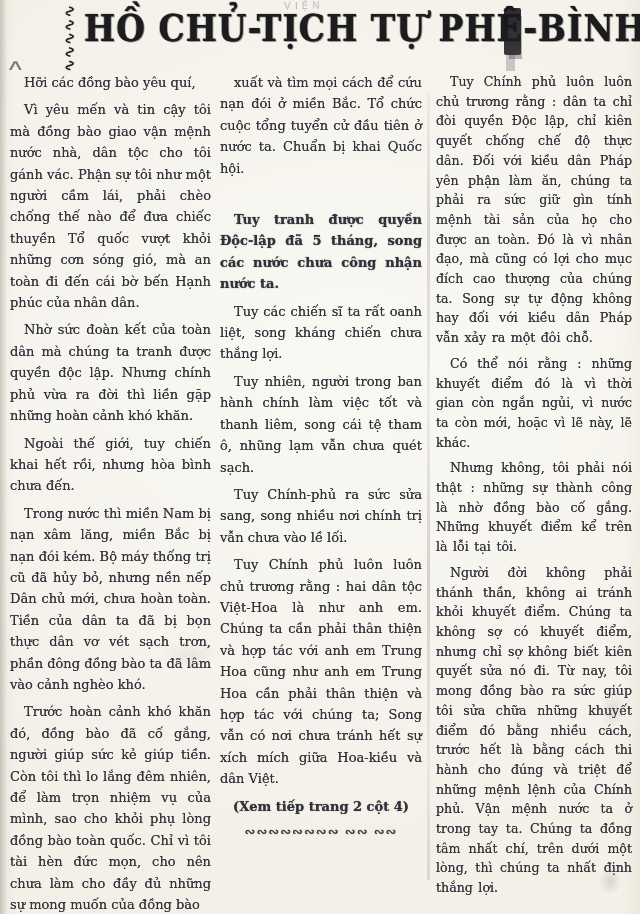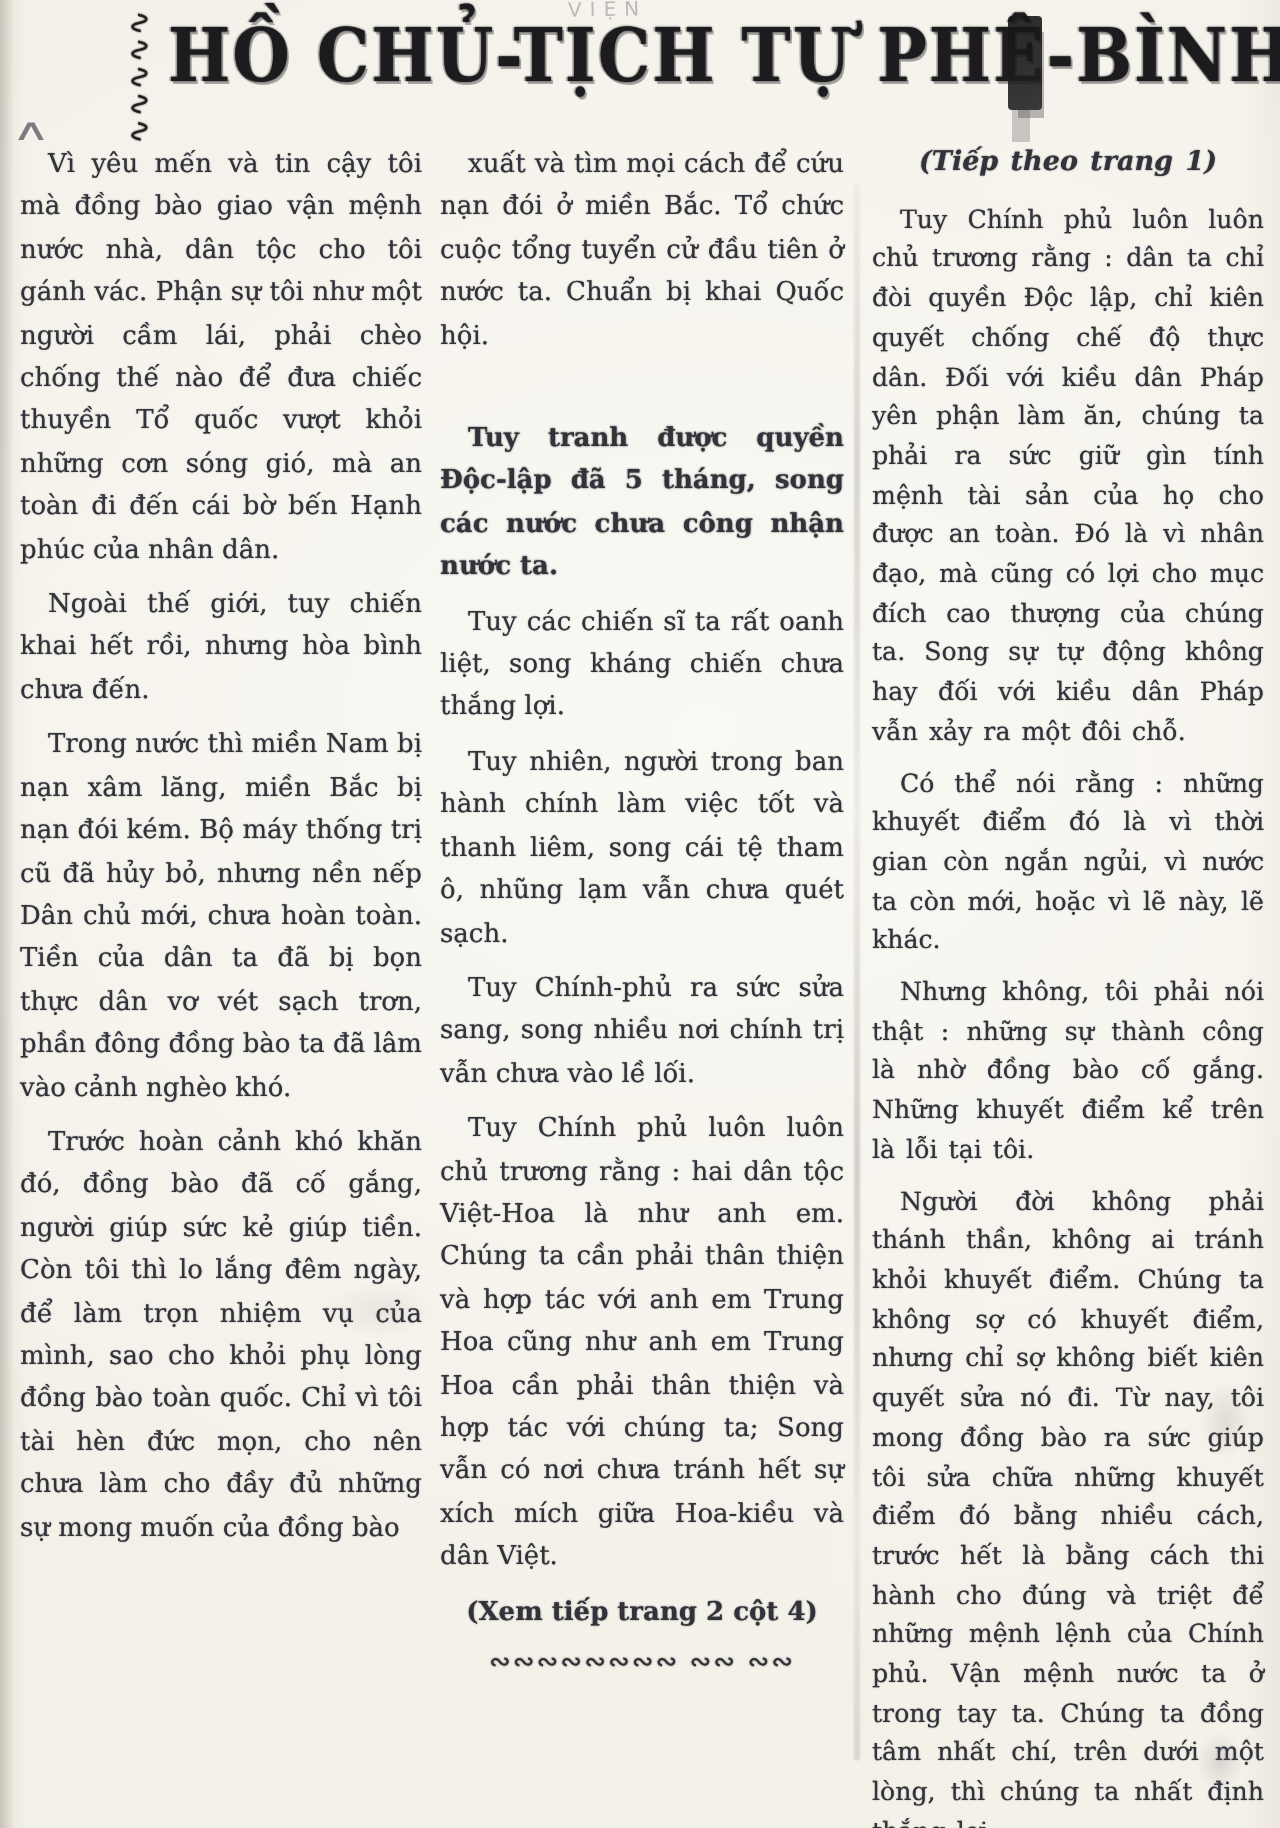--- a/index.html
+++ b/index.html
@@ -100,40 +100,41 @@
   <div class="masthead">
     <div class="title-ornament">∿∿∿∿∿</div>
     <div class="stamp">VIỆN</div>
     <div class="title">HỒ CHỦ-TỊCH TỰ PHÊ-BÌNH</div>
     <div class="ink-smudge"></div>
   </div>
 
   <div class="margin-mark">∧</div>
 
   <div class="col col-1">
+    <p class="p">Hỡi các đồng bào yêu quí,</p>
     <p class="p">Vì yêu mến và tin cậy tôi mà đồng bào giao vận mệnh nước nhà, dân tộc cho tôi gánh vác. Phận sự tôi như một người cầm lái, phải chèo chống thế nào để đưa chiếc thuyền Tổ quốc vượt khỏi những cơn sóng gió, mà an toàn đi đến cái bờ bến Hạnh phúc của nhân dân.</p>
+    <p class="p">Nhờ sức đoàn kết của toàn dân mà chúng ta tranh được quyền độc lập. Nhưng chính phủ vừa ra đời thì liền gặp những hoàn cảnh khó khăn.</p>
     <p class="p">Ngoài thế giới, tuy chiến khai hết rồi, nhưng hòa bình chưa đến.</p>
     <p class="p">Trong nước thì miền Nam bị nạn xâm lăng, miền Bắc bị nạn đói kém. Bộ máy thống trị cũ đã hủy bỏ, nhưng nền nếp Dân chủ mới, chưa hoàn toàn. Tiền của dân ta đã bị bọn thực dân vơ vét sạch trơn, phần đông đồng bào ta đã lâm vào cảnh nghèo khó.</p>
-    <p class="p">Trước hoàn cảnh khó khăn đó, đồng bào đã cố gắng, người giúp sức kẻ giúp tiền. Còn tôi thì lo lắng đêm ngày, để làm trọn nhiệm vụ của mình, sao cho khỏi phụ lòng đồng bào toàn quốc. Chỉ vì tôi tài hèn đức mọn, cho nên chưa làm cho đầy đủ những sự mong muốn của đồng bào</p>
+    <p class="p">Trước hoàn cảnh khó khăn đó, đồng bào đã cố gắng, người giúp sức kẻ giúp tiền. Còn tôi thì lo lắng đêm nhiên, để làm trọn nhiệm vụ của mình, sao cho khỏi phụ lòng đồng bào toàn quốc. Chỉ vì tôi tài hèn đức mọn, cho nên chưa làm cho đầy đủ những sự mong muốn của đồng bào</p>
 
   </div>
 
   <div class="col col-2">
     <p class="p">xuất và tìm mọi cách để cứu nạn đói ở miền Bắc. Tổ chức cuộc tổng tuyển cử đầu tiên ở nước ta. Chuẩn bị khai Quốc hội.</p>
     <p class="p heavy">Tuy tranh được quyền Độc-lập đã 5 tháng, song các nước chưa công nhận nước ta.</p>
     <p class="p">Tuy các chiến sĩ ta rất oanh liệt, song kháng chiến chưa thắng lợi.</p>
     <p class="p">Tuy nhiên, người trong ban hành chính làm việc tốt và thanh liêm, song cái tệ tham ô, nhũng lạm vẫn chưa quét sạch.</p>
     <p class="p">Tuy Chính-phủ ra sức sửa sang, song nhiều nơi chính trị vẫn chưa vào lề lối.</p>
     <p class="p">Tuy Chính phủ luôn luôn chủ trương rằng : hai dân tộc Việt-Hoa là như anh em. Chúng ta cần phải thân thiện và hợp tác với anh em Trung Hoa cũng như anh em Trung Hoa cần phải thân thiện và hợp tác với chúng ta; Song vẫn có nơi chưa tránh hết sự xích mích giữa Hoa-kiều và dân Việt.</p>
     <p class="note">(Xem tiếp trang 2 cột 4)</p>
     <p class="squiggle">∾∾∾∾∾∾∾∾ ∾∾ ∾∾</p>
   </div>
 
   <div class="col col-3">
-    <p class="cont-header">(Tiếp theo trang 1)</p>
     <p class="p">Tuy Chính phủ luôn luôn chủ trương rằng : dân ta chỉ đòi quyền Độc lập, chỉ kiên quyết chống chế độ thực dân. Đối với kiều dân Pháp yên phận làm ăn, chúng ta phải ra sức giữ gìn tính mệnh tài sản của họ cho được an toàn. Đó là vì nhân đạo, mà cũng có lợi cho mục đích cao thượng của chúng ta. Song sự tự động không hay đối với kiều dân Pháp vẫn xảy ra một đôi chỗ.</p>
     <p class="p">Có thể nói rằng : những khuyết điểm đó là vì thời gian còn ngắn ngủi, vì nước ta còn mới, hoặc vì lẽ này, lẽ khác.</p>
     <p class="p">Nhưng không, tôi phải nói thật : những sự thành công là nhờ đồng bào cố gắng. Những khuyết điểm kể trên là lỗi tại tôi.</p>
     <p class="p">Người đời không phải thánh thần, không ai tránh khỏi khuyết điểm. Chúng ta không sợ có khuyết điểm, nhưng chỉ sợ không biết kiên quyết sửa nó đi. Từ nay, tôi mong đồng bào ra sức giúp tôi sửa chữa những khuyết điểm đó bằng nhiều cách, trước hết là bằng cách thi hành cho đúng và triệt để những mệnh lệnh của Chính phủ. Vận mệnh nước ta ở trong tay ta. Chúng ta đồng tâm nhất chí, trên dưới một lòng, thì chúng ta nhất định thắng lợi.</p>
 
   </div>
 
   <div class="col-divider"></div>
   <div class="edge-shadow-left"></div>
   <div class="blotch b1"></div>

